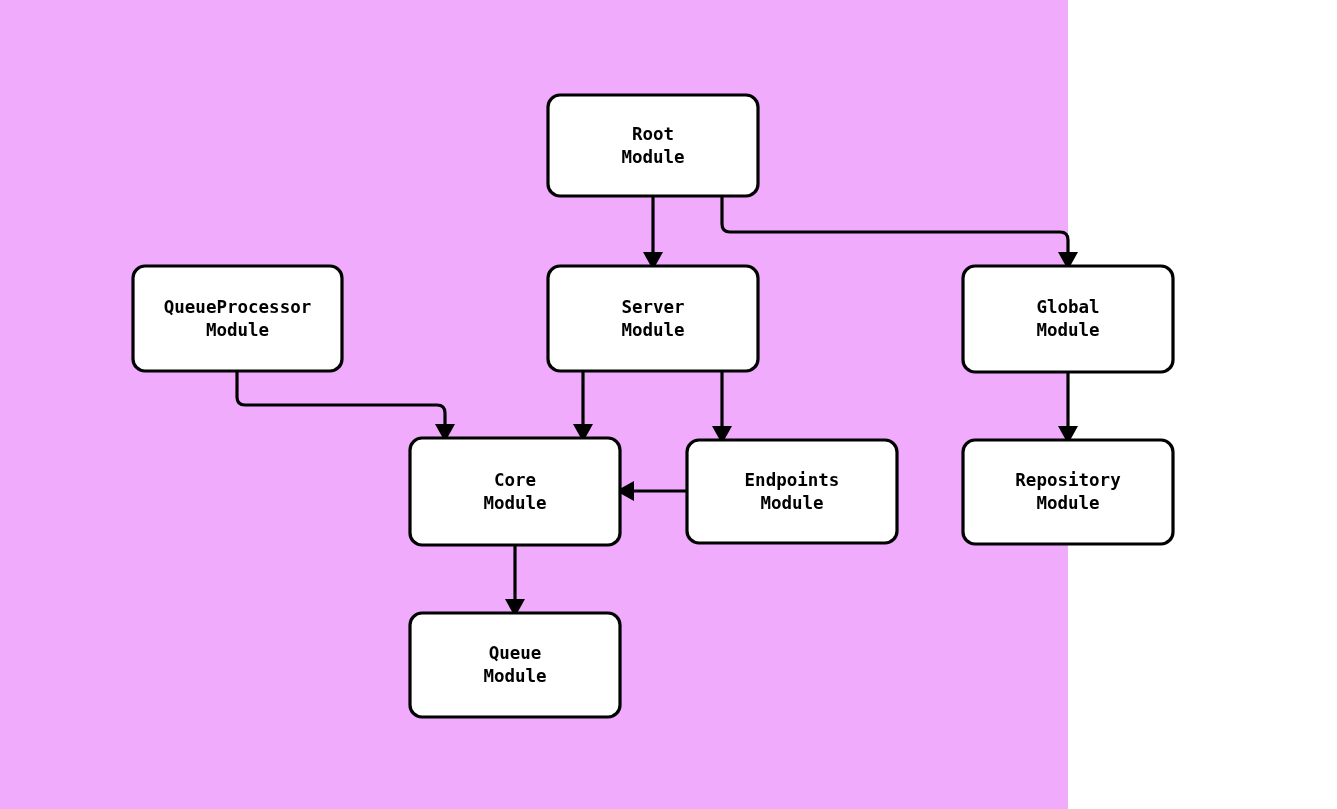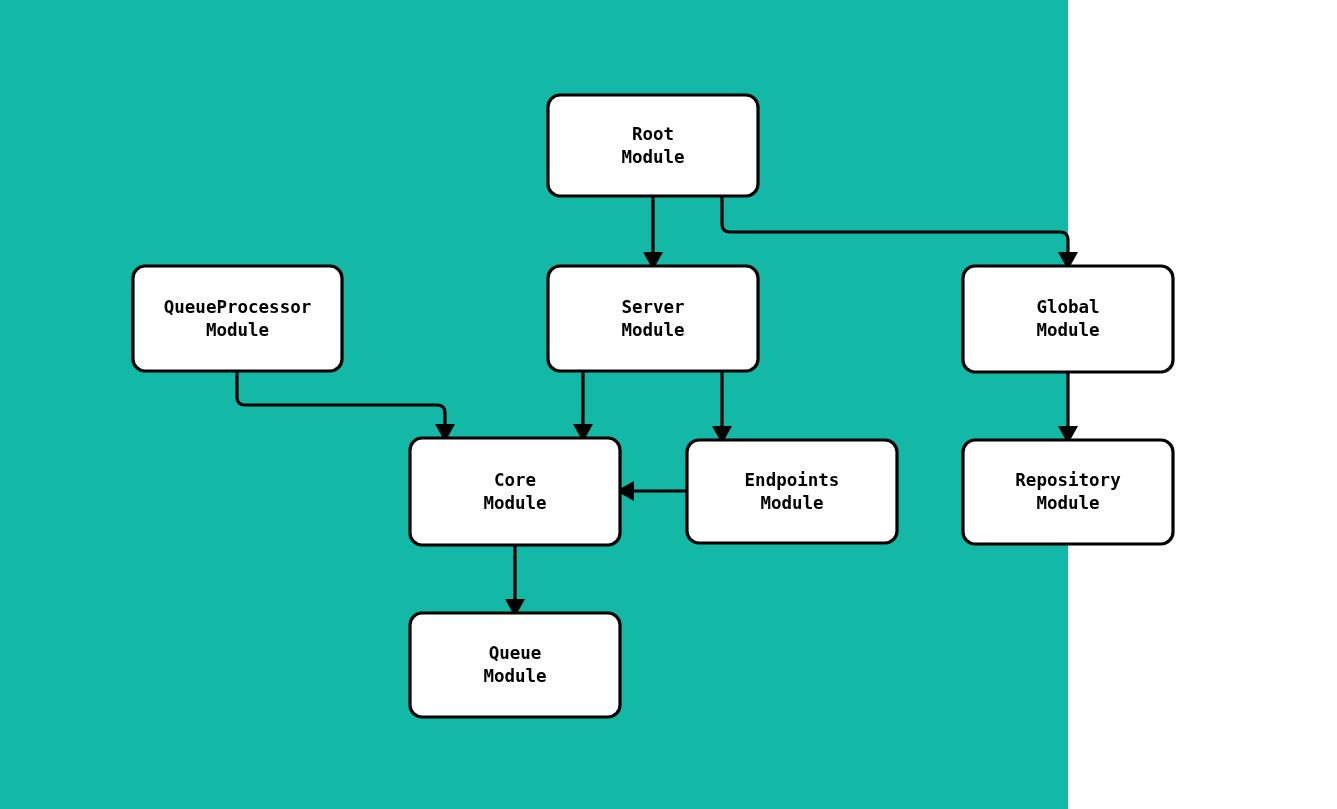--- a/index.html
+++ b/index.html
@@ -10,21 +10,21 @@
   body {
     width: 1337px;
     height: 809px;
     font-family: "DejaVu Sans Mono", monospace;
     overflow: hidden;
   }
   #diagram-root {
     position: relative;
     width: 1068px;
     height: 809px;
-    background: #14b8a6;
+    background: #f0abfc;
   }
   svg#diagram-canvas {
     position: absolute;
     top: 0;
     left: 0;
     width: 1337px;
     height: 809px;
     display: block;
   }
   .node-box {

